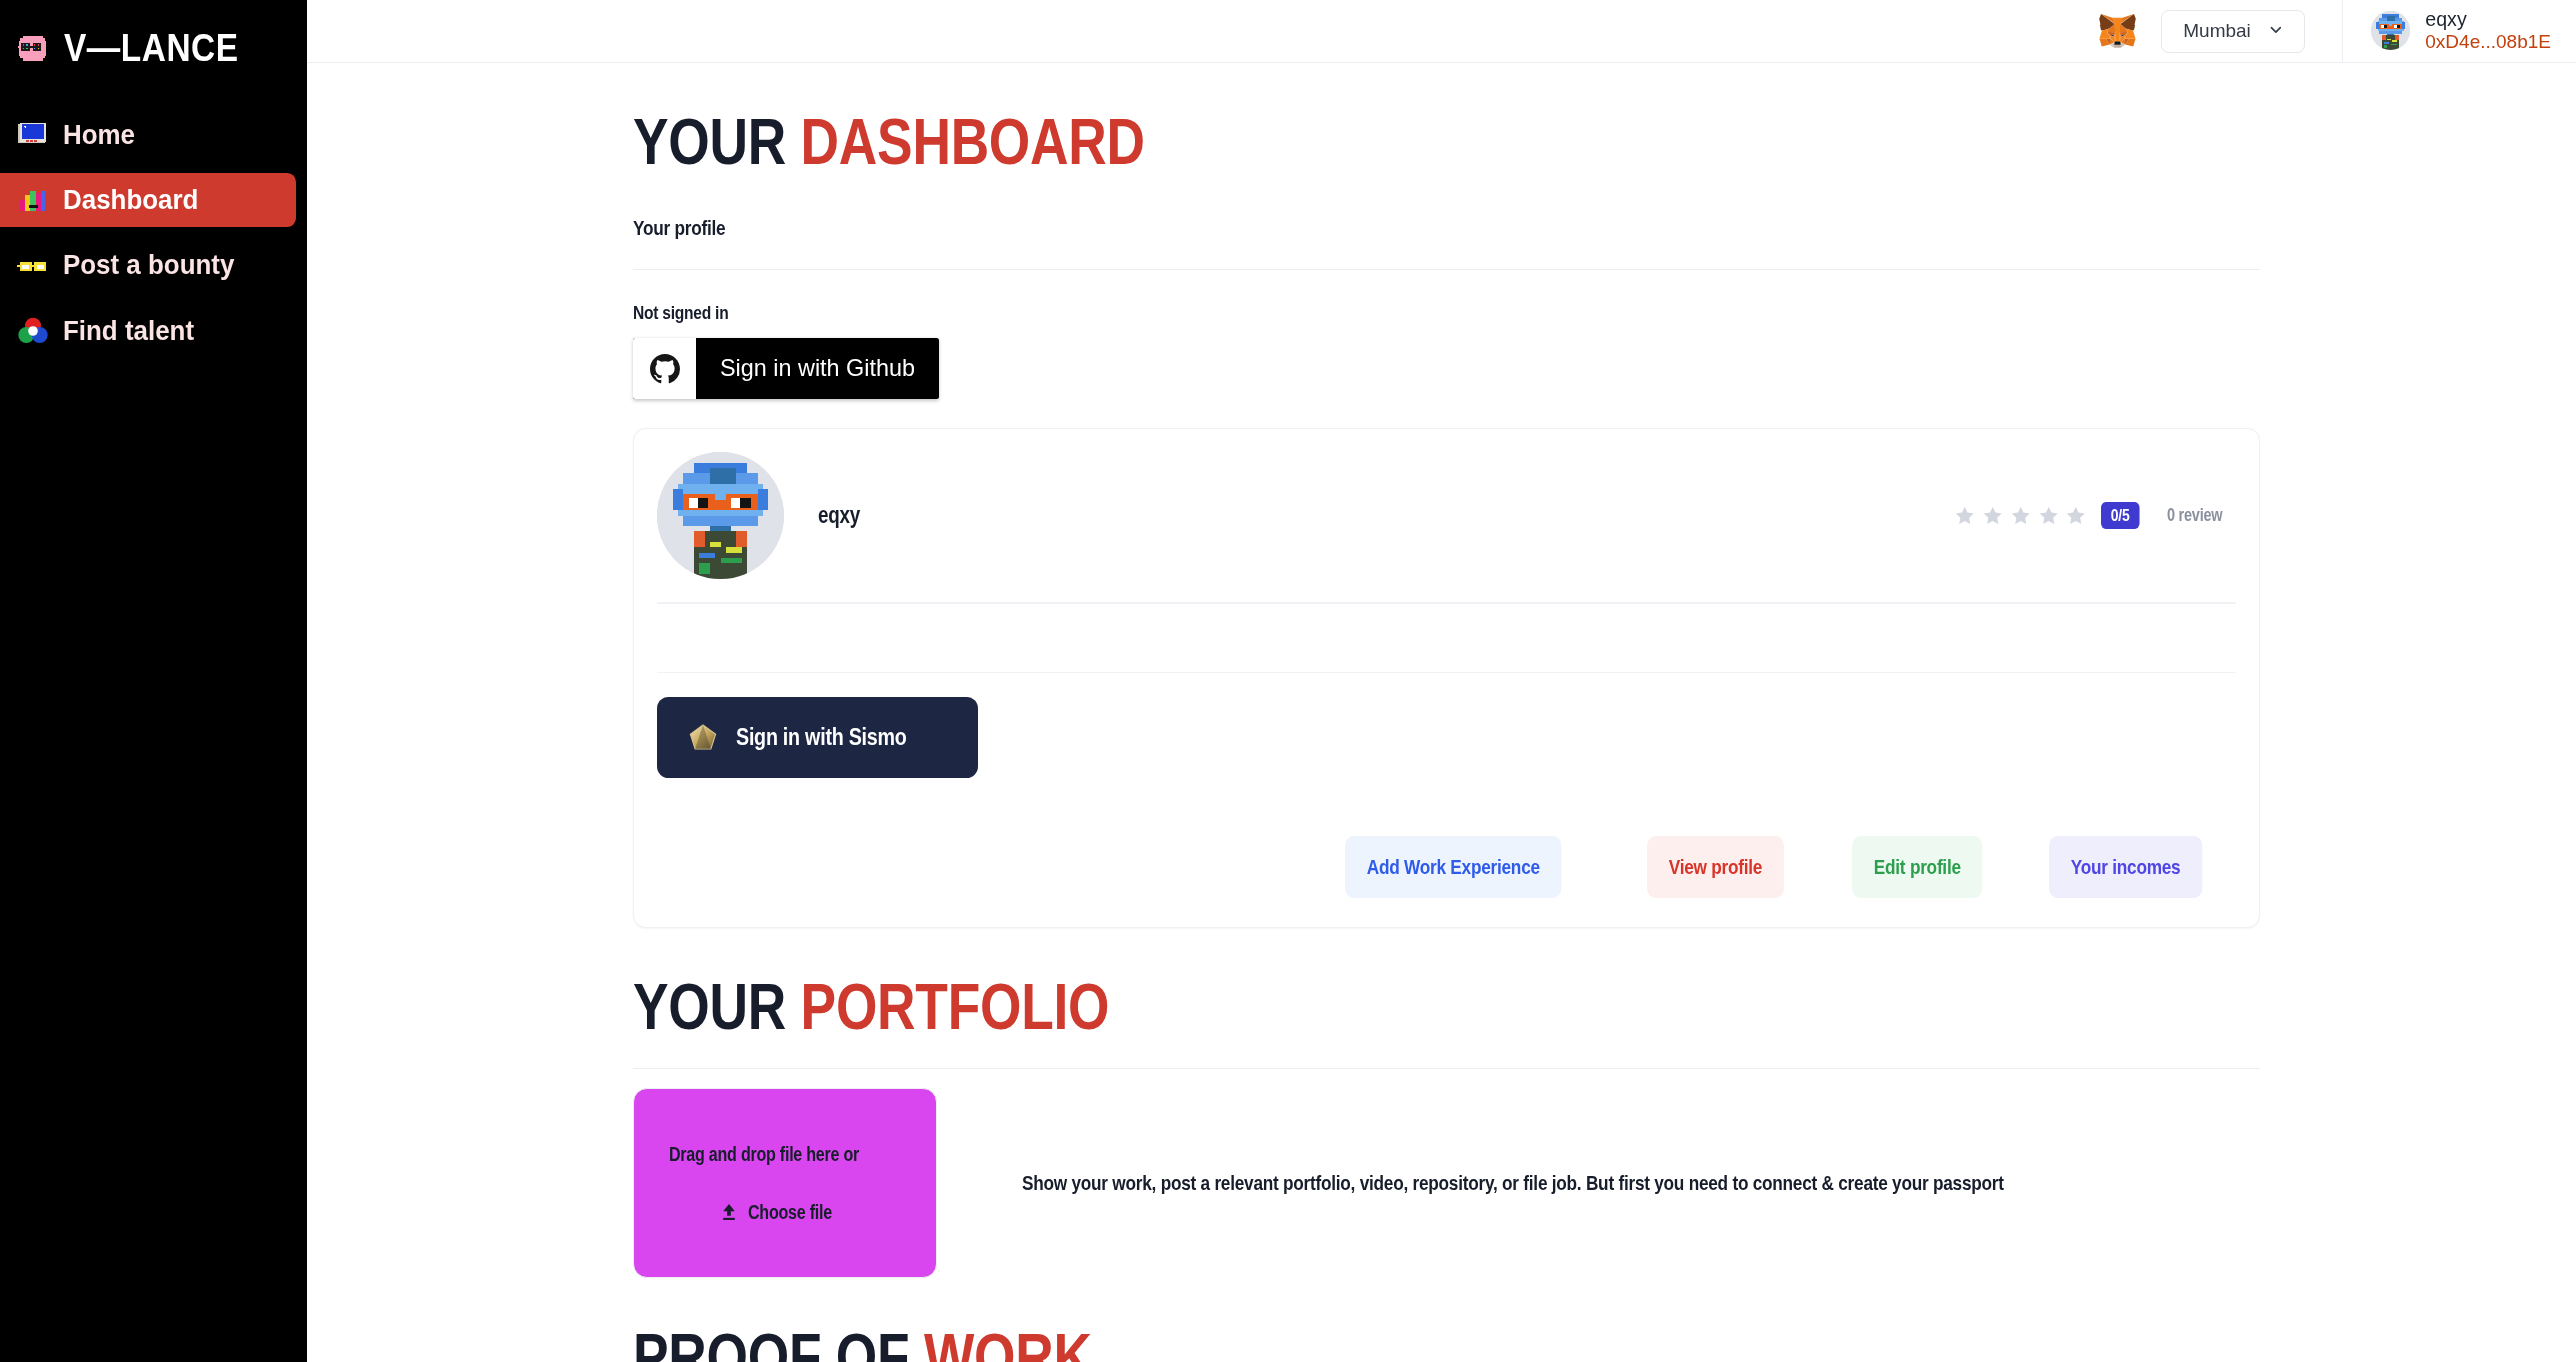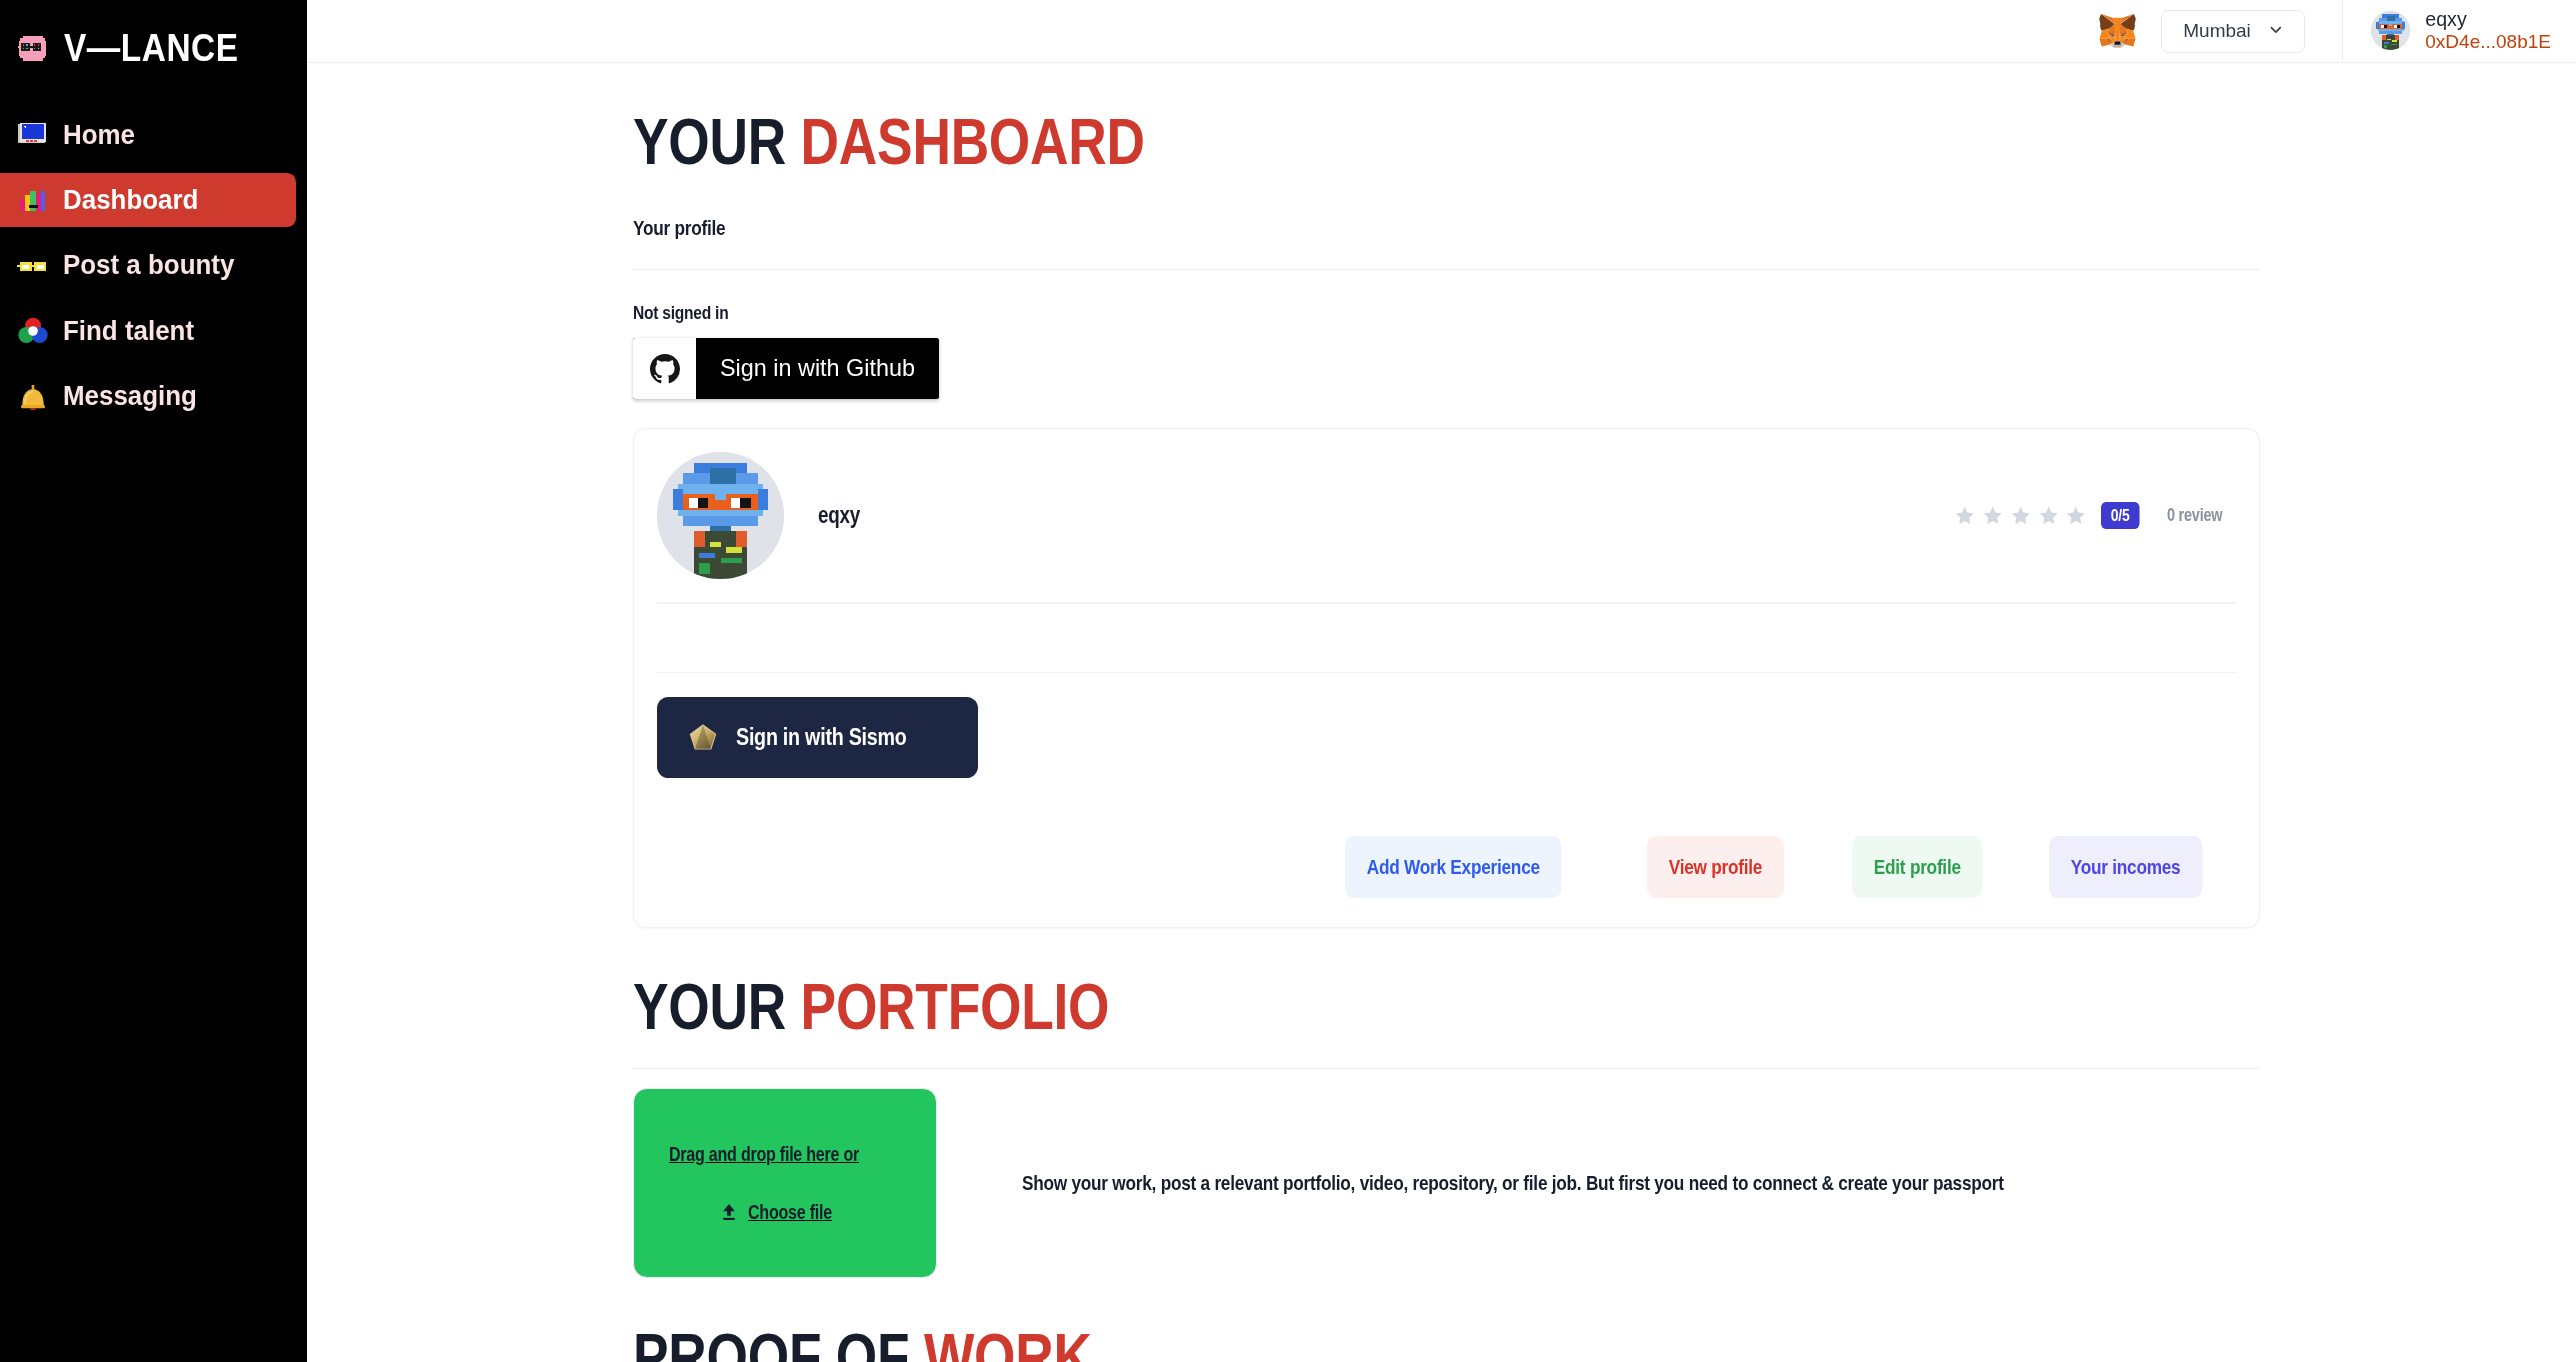--- a/index.html
+++ b/index.html
@@ -278,27 +278,26 @@
 
   
   .portfolio-row {
     display: flex; align-items: center;
     margin-top: 19px;
   }
   .dropzone {
     width: 304px; height: 190px;
     border: 1.3px solid #eceef1;
     border-radius: 14px;
-    background: #22c55e;
+    background: #d946ef;
     display: flex; flex-direction: column;
     align-items: center; justify-content: center;
     gap: 35px;
     cursor: pointer;
     flex: none;
-    text-decoration: underline;
   }
   .dz-line { font-size: 19.6px; color: #171d2b; white-space: nowrap; }
   .dz-choose {
     display: flex; align-items: center; gap: 8.9px;
     font-size: 19.6px; color: #171d2b; white-space: nowrap;
   }
   .dz-ico { width: 20px; height: 20px; }
   .portfolio-desc {
     margin-left: 85px;
     font-size: 21px;
@@ -390,32 +389,20 @@
           <svg viewBox="0 0 24 24" width="32" height="32">
             <circle cx="12" cy="8" r="6" fill="#e02020"></circle>
             <circle cx="7" cy="15" r="6" fill="#20b050" opacity=".92"></circle>
             <circle cx="17" cy="15" r="6" fill="#2050e0" opacity=".92"></circle>
             <circle cx="12" cy="12" r="3.6" fill="#ffffff"></circle>
           </svg>
         </span>
         <span class="nav-label">Find talent</span>
       </div>
 
-      <div class="nav-item">
-        <span class="nav-icon">
-          <svg viewBox="0 0 24 24" width="32" height="32">
-            <rect x="11" y="3" width="2" height="3" fill="#e8a920"></rect>
-            <path d="M4 18 Q4 7 12 6 Q20 7 20 18 Z" fill="#f0bb3a"></path>
-            <rect x="3" y="18" width="18" height="2.4" rx="1" fill="#e8a920"></rect>
-            <path d="M6 17 Q6 9 12 8" stroke="#f7d77a" stroke-width="1" fill="none"></path>
-            <rect x="10" y="20.6" width="4" height="1" fill="#d83b3b"></rect>
-          </svg>
-        </span>
-        <span class="nav-label">Messaging</span>
-      </div>
 
     </nav>
   </aside>
 
   <header id="header">
 
     <span class="metamask">
       <svg viewBox="0 0 32 30" width="39" height="38">
         <path d="M29.5 1 L18 9 L20.1 4.2 Z" fill="#e2761b"></path>
         <path d="M2.5 1 L13.9 9.1 L11.9 4.2 Z" fill="#e4761b"></path>

